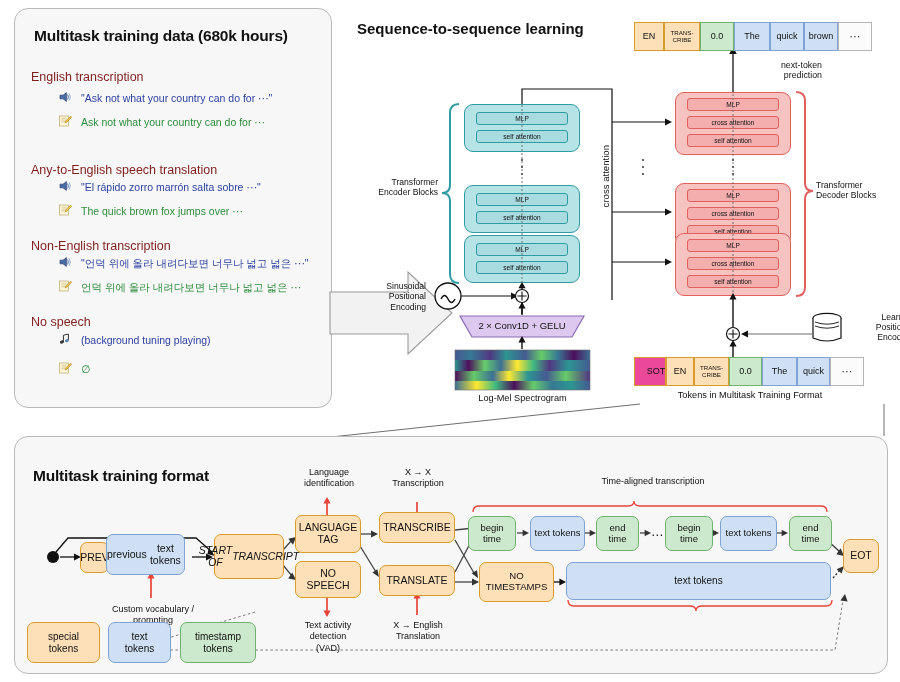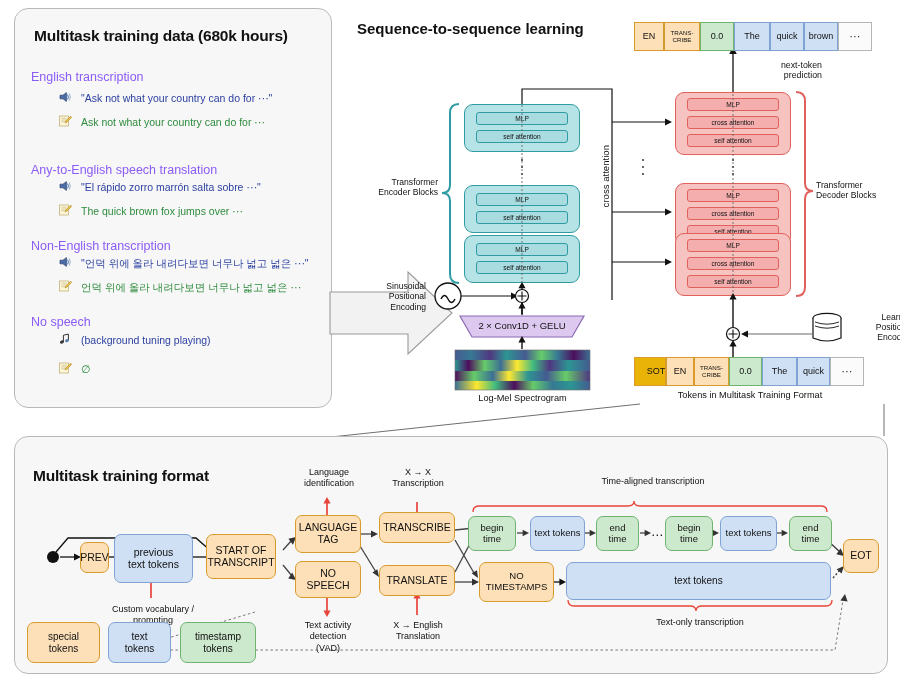--- a/index.html
+++ b/index.html
@@ -1,20 +1,20 @@
 <!DOCTYPE html>
 <html><head>
 <meta charset="utf-8">
 <style>
   html,body{margin:0;padding:0;background:#ffffff;}
   body{width:900px;height:682px;position:relative;overflow:hidden;
        font-family:"Liberation Sans","DejaVu Sans",sans-serif;color:#111;}
   .panel{position:absolute;background:#f7f7f7;border:1px solid #b9b9b9;border-radius:14px;}
   .ptitle{position:absolute;font-weight:bold;font-size:15.5px;color:#111;letter-spacing:-0.2px;}
-  .sec{position:absolute;font-size:12.5px;color:#8b5cf6;}
+  .sec{position:absolute;font-size:12.5px;color:#7f1d1d;}
   .quote{position:absolute;font-size:10.5px;color:#2b3fa0;white-space:nowrap;}
   .trans{position:absolute;font-size:10.5px;color:#2e8b3d;white-space:nowrap;}
   .ico{position:absolute;width:14px;height:14px;}
   .hdr{position:absolute;font-weight:bold;font-size:15px;}
   .lbl{position:absolute;font-size:8.6px;color:#111;text-align:center;line-height:1.18;}
   .lblL{position:absolute;font-size:8.6px;color:#111;text-align:right;line-height:1.2;}
   .tok{position:absolute;box-sizing:border-box;border:1px solid #c99a2e;
        display:flex;align-items:center;justify-content:center;
        font-size:8.2px;text-align:center;line-height:1.02;}
   .encblk{position:absolute;box-sizing:border-box;background:#b6e4e6;
@@ -289,21 +289,21 @@
 <div class="tok" style="left:664px;top:22px;width:36px;height:29px;background:#fde0b8;border-color:#d99b2b;flex-direction:column;font-size:6.2px;">
   <span>TRANS-</span>
   <span>CRIBE</span>
 </div>
 <div class="tok" style="left:700px;top:22px;width:34px;height:29px;background:#cde9cd;border-color:#6fb36f;font-size:9px;">0.0</div>
 <div class="tok" style="left:734px;top:22px;width:36px;height:29px;background:#cfe0f5;border-color:#7fa4d4;font-size:9px;">The</div>
 <div class="tok" style="left:770px;top:22px;width:34px;height:29px;background:#cfe0f5;border-color:#7fa4d4;font-size:9px;">quick</div>
 <div class="tok" style="left:804px;top:22px;width:34px;height:29px;background:#cfe0f5;border-color:#7fa4d4;font-size:9px;">brown</div>
 <div class="tok" style="left:838px;top:22px;width:34px;height:29px;background:#fbfbfb;border-color:#b5b5b5;font-size:11px;color:#333;">⋯</div>
 
-<div class="tok" style="left:634px;top:357px;width:32px;height:29px;background:#eab308;border-color:#d99b2b;font-size:9px;padding-left:12px;">SOT</div>
+<div class="tok" style="left:634px;top:357px;width:32px;height:29px;background:#ec4899;border-color:#d99b2b;font-size:9px;padding-left:12px;">SOT</div>
 <div class="tok" style="left:666px;top:357px;width:28px;height:29px;background:#fde0b8;border-color:#d99b2b;font-size:9px;">EN</div>
 <div class="tok" style="left:694px;top:357px;width:35px;height:29px;background:#fde0b8;border-color:#d99b2b;flex-direction:column;font-size:6.2px;">
   <span>TRANS-</span>
   <span>CRIBE</span>
 </div>
 <div class="tok" style="left:729px;top:357px;width:33px;height:29px;background:#cde9cd;border-color:#6fb36f;font-size:9px;">0.0</div>
 <div class="tok" style="left:762px;top:357px;width:35px;height:29px;background:#cfe0f5;border-color:#7fa4d4;font-size:9px;">The</div>
 <div class="tok" style="left:797px;top:357px;width:33px;height:29px;background:#cfe0f5;border-color:#7fa4d4;font-size:9px;">quick</div>
 <div class="tok" style="left:830px;top:357px;width:34px;height:29px;background:#fbfbfb;border-color:#b5b5b5;font-size:11px;color:#333;">⋯</div>
 <div class="lbl" style="left:634px;top:390px;width:232px;font-size:9.2px;">Tokens in Multitask Training Format</div>
@@ -391,25 +391,25 @@
     <path d="M327 617 l-3.6 -6.6 h7.2 z" fill="#e8443a"></path>
   <path d="M417 615 L417 597" stroke="#e8443a" stroke-width="1.7" fill="none"></path>
     <path d="M417 592 l-3.6 6.6 h7.2 z" fill="#e8443a"></path>
 
   <path d="M473 512 q0 -6 6 -6 L628 506 q6 0 6 -5 q0 5 6 5 L821 506 q6 0 6 6" fill="none" stroke="#e8443a" stroke-width="1.3"></path>
 
   <path d="M568 600 q0 6 6 6 L690 606 q6 0 6 5 q0 -5 6 -5 L826 606 q6 0 6 -6" fill="none" stroke="#e8443a" stroke-width="1.3"></path>
 </svg>
 
 <div class="fbox f-special" style="left:80px;top:542px;width:29px;height:31px;">PREV</div>
-<div class="fbox f-text" style="left:114px;top:534px;width:79px;height:49px;flex-direction:column;">
+<div class="fbox f-text" style="left:106px;top:534px;width:79px;height:41px;flex-direction:row;">
   <span>previous</span>
   <span>text tokens</span>
 </div>
-<div class="fbox f-special" style="left:206px;top:534px;width:70px;height:45px;flex-direction:column;">
+<div class="fbox f-special" style="left:214px;top:534px;width:70px;height:45px;flex-direction:row;font-style:italic;">
   <span>START OF</span>
   <span>TRANSCRIPT</span>
 </div>
 <div class="fbox f-special" style="left:295px;top:515px;width:66px;height:38px;flex-direction:column;">
   <span>LANGUAGE</span>
   <span>TAG</span>
 </div>
 <div class="fbox f-special" style="left:295px;top:561px;width:66px;height:37px;flex-direction:column;">
   <span>NO</span>
   <span>SPEECH</span>
@@ -459,21 +459,20 @@
 <div class="cap" style="left:288px;top:620px;width:80px;">
   <div>Text activity</div>
   <div>detection</div>
   <div>(VAD)</div>
 </div>
 <div class="cap" style="left:375px;top:620px;width:86px;">
   <div>X → English</div>
   <div>Translation</div>
 </div>
 <div class="cap" style="left:590px;top:617px;width:220px;">
-  <div>Text-only transcription</div>
 </div>
 
 <div class="fbox f-special" style="left:27px;top:622px;width:73px;height:41px;flex-direction:column;font-size:10px;">
   <span>special</span>
   <span>tokens</span>
 </div>
 <div class="fbox f-text" style="left:108px;top:622px;width:63px;height:41px;flex-direction:column;font-size:10px;">
   <span>text</span>
   <span>tokens</span>
 </div>

